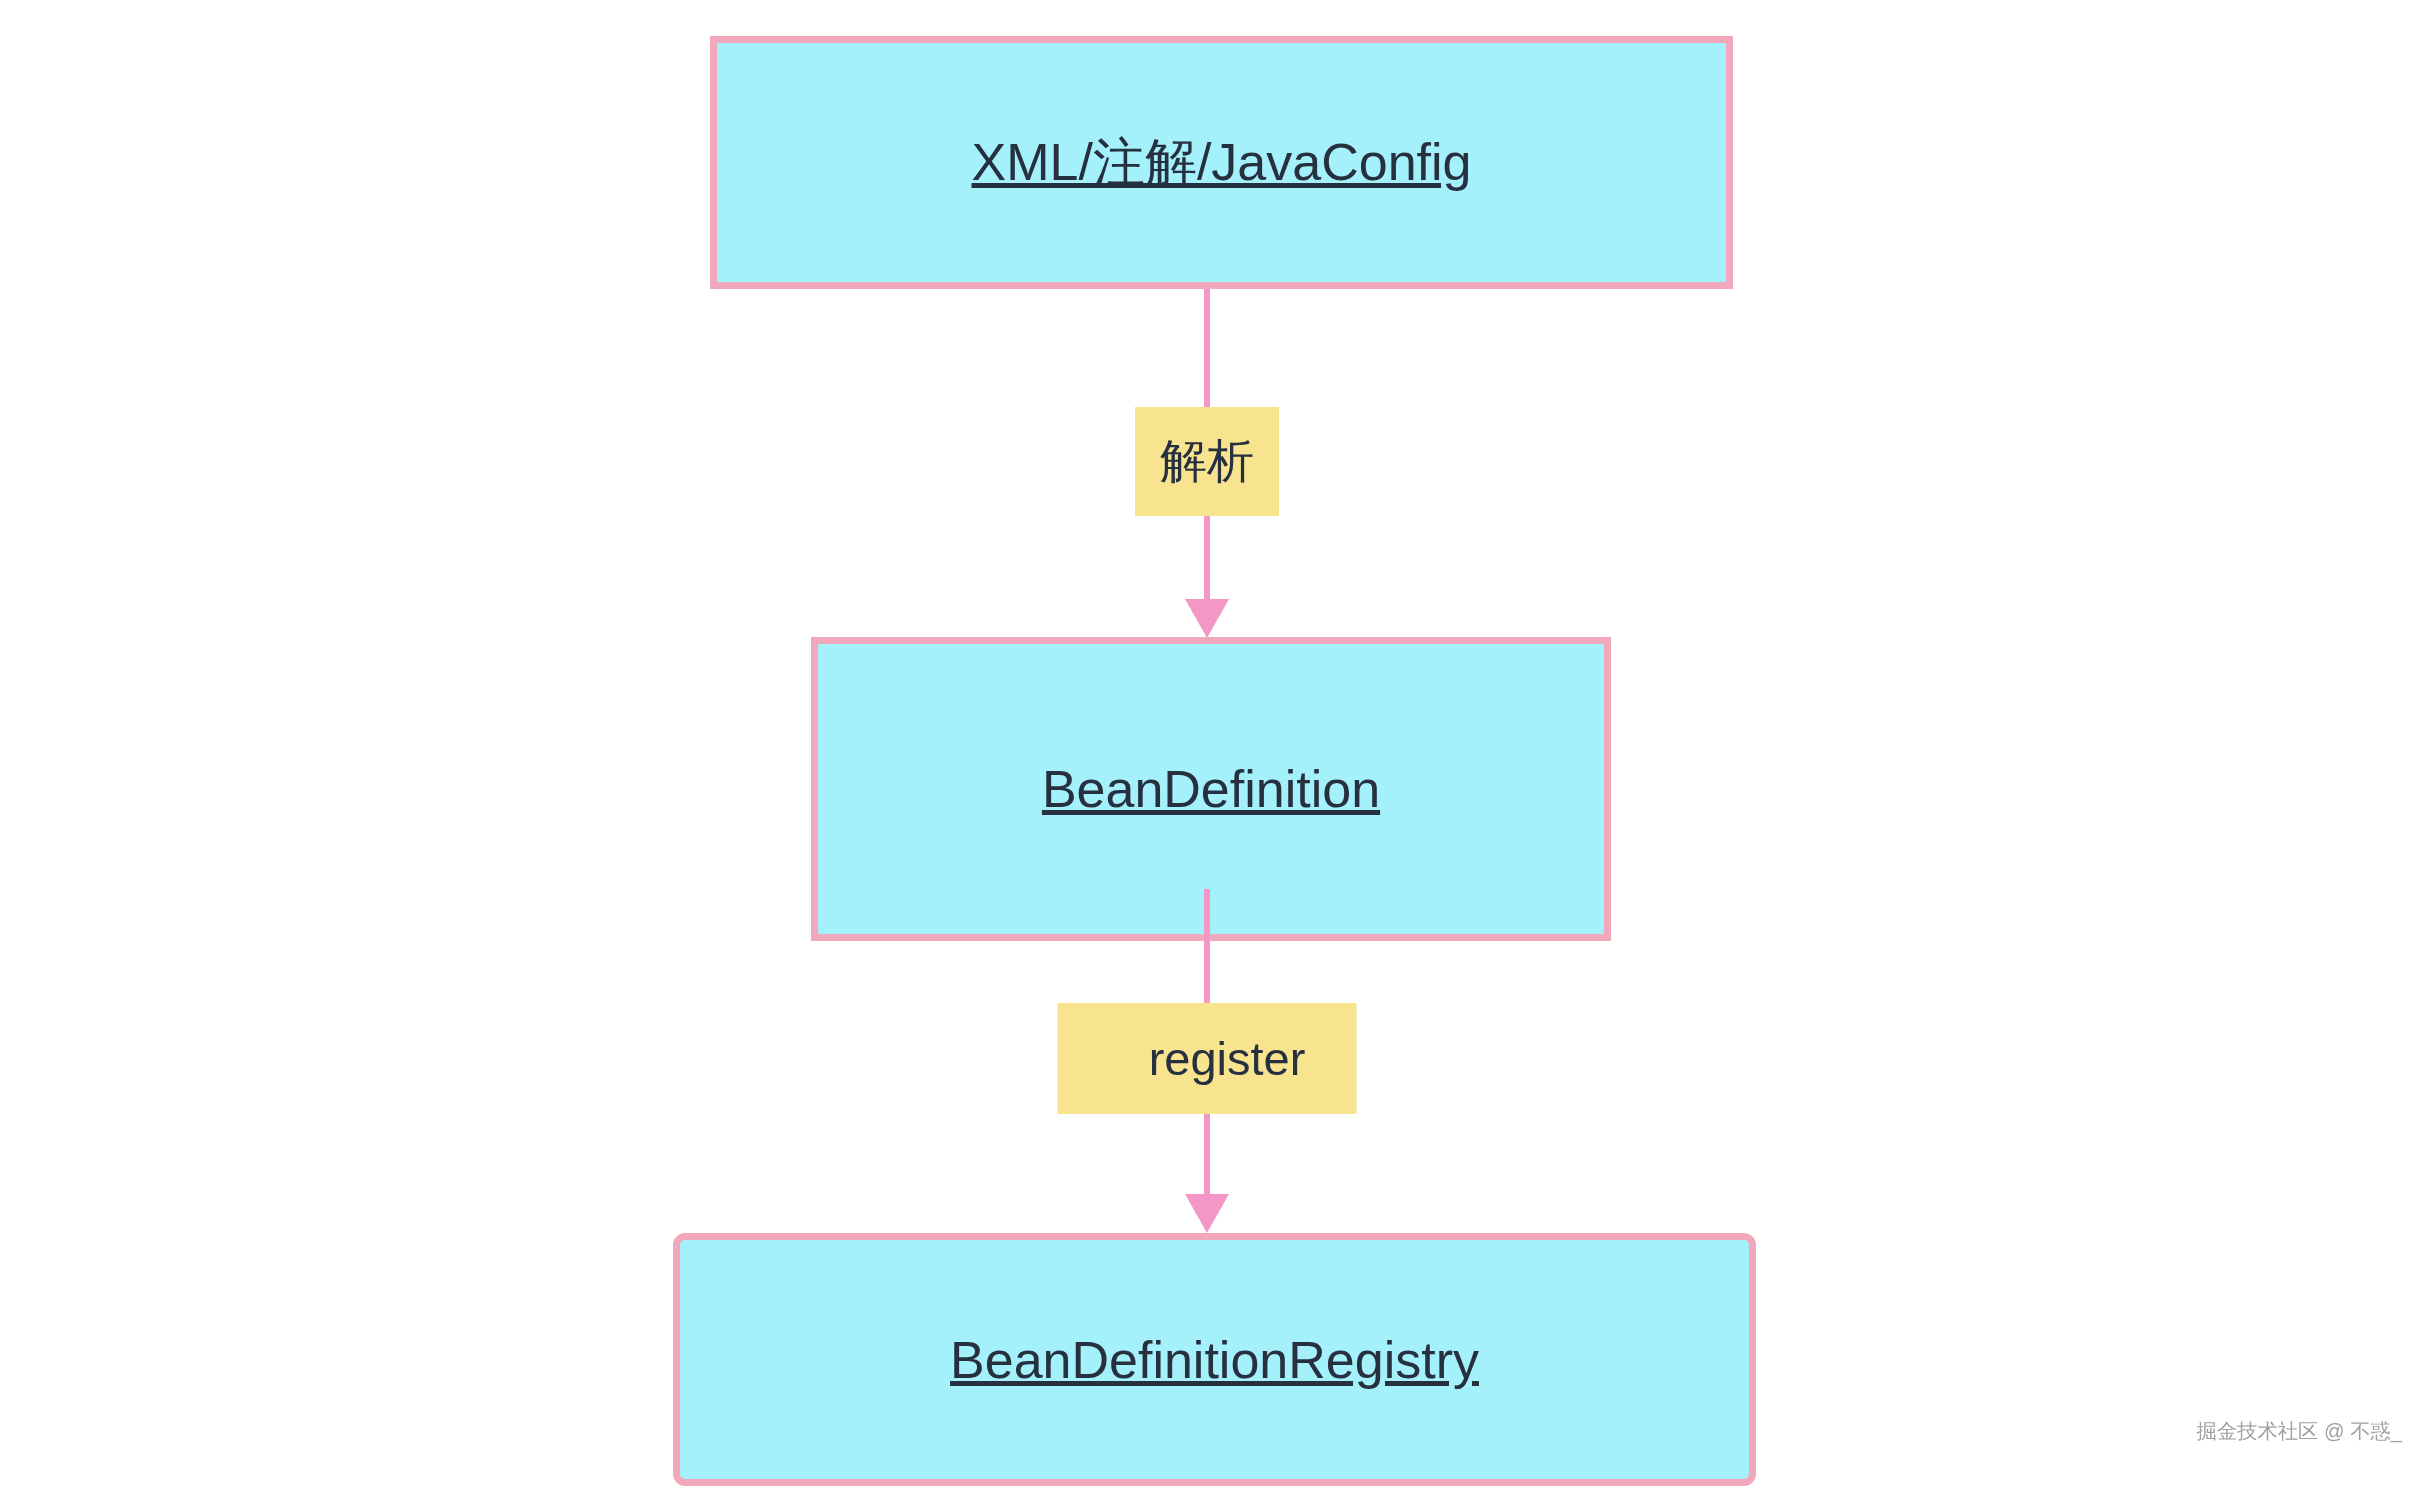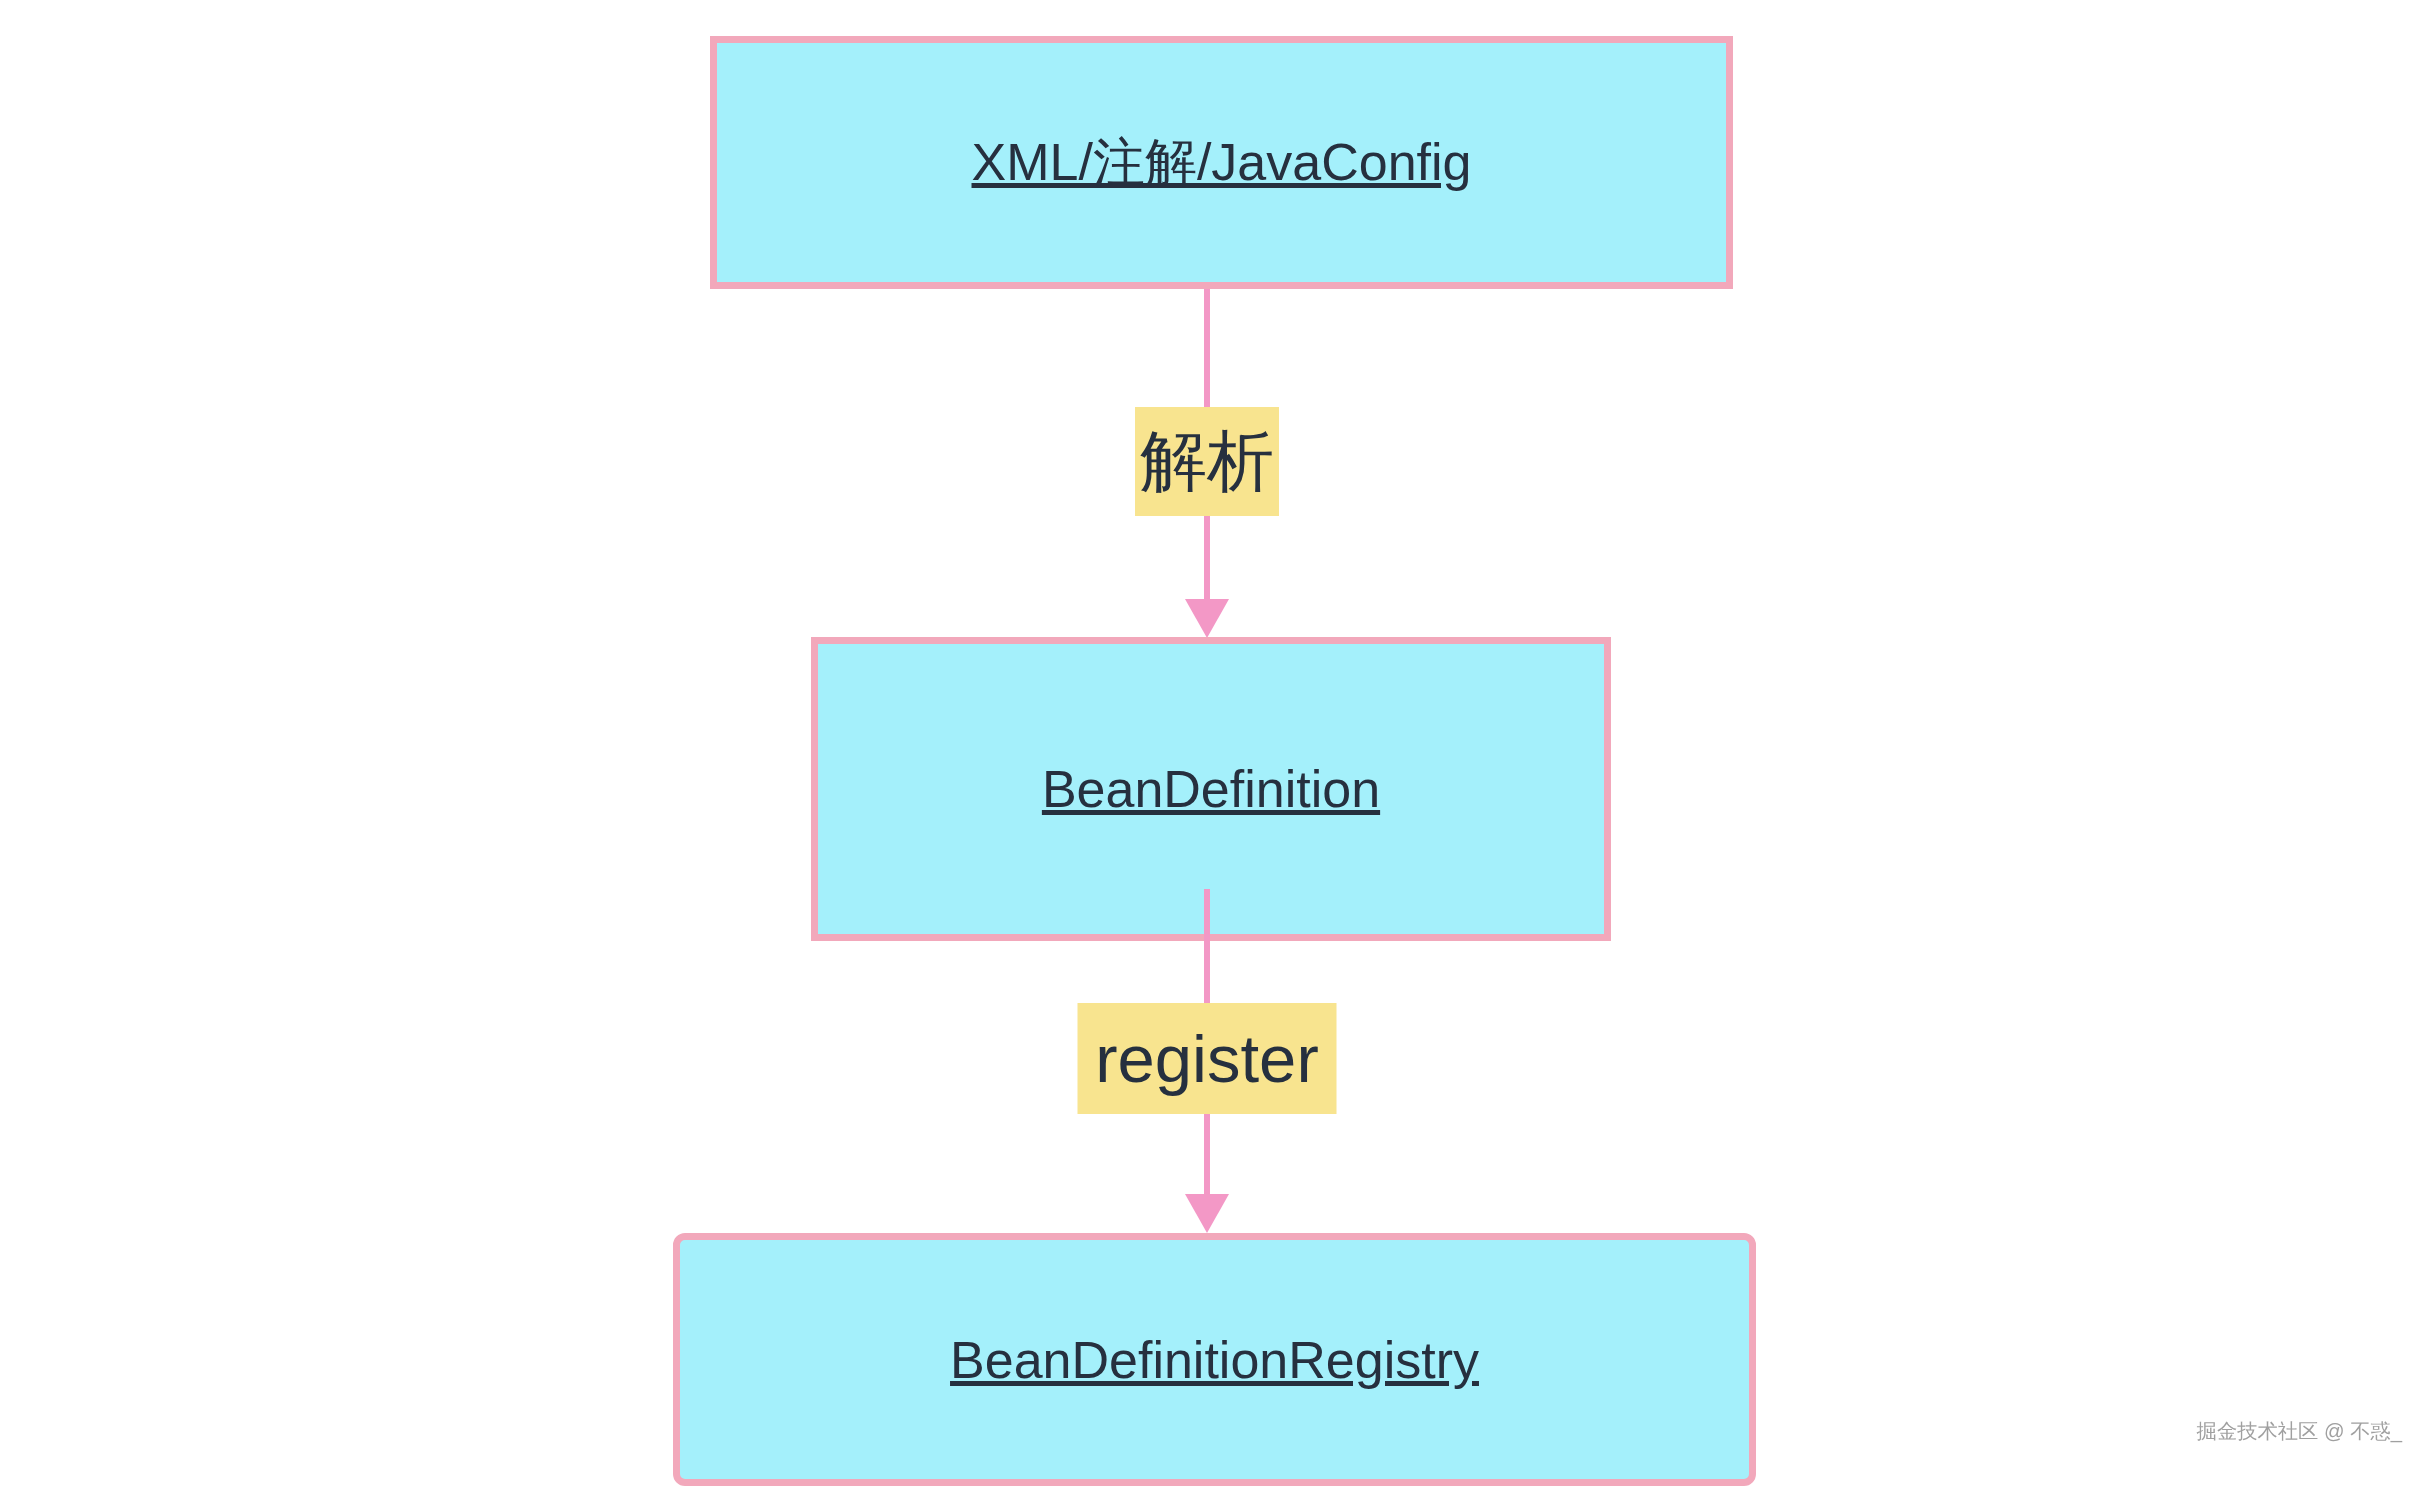--- a/index.html
+++ b/index.html
@@ -56,26 +56,26 @@
 
   .edge-label {
     position: absolute;
     left: 1207px;
     transform: translateX(-50%);
     display: flex;
     align-items: center;
     justify-content: center;
     background: var(--edge-label-bg, #f8e48f);
     color: var(--text, #26303f);
-    font-size: 67px;
+    font-size: 47px;
     white-space: nowrap;
     text-align: center;
   }
   #edge-label-1 { top: 407px;  width: 144px; height: 109px; }
-  #edge-label-2 { top: 1003px; width: 259px; height: 111px; }
+  #edge-label-2 { top: 1003px; width: 259px; height: 111px; padding-left: 40px; }
 
   .watermark {
     position: absolute;
     right: 11px;
     top: 1417px;
     font-size: 20.3px;
     color: var(--watermark, #a0a0a0);
     text-shadow: -0.9px -0.9px 0 #ffffff;
     white-space: nowrap;
   }

